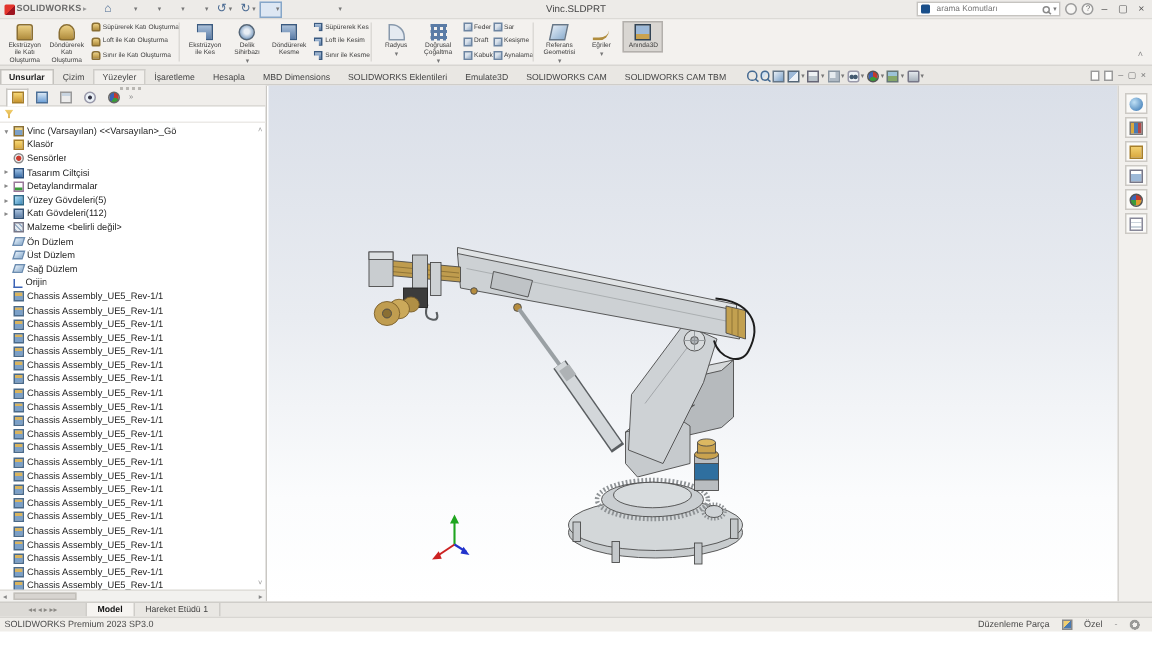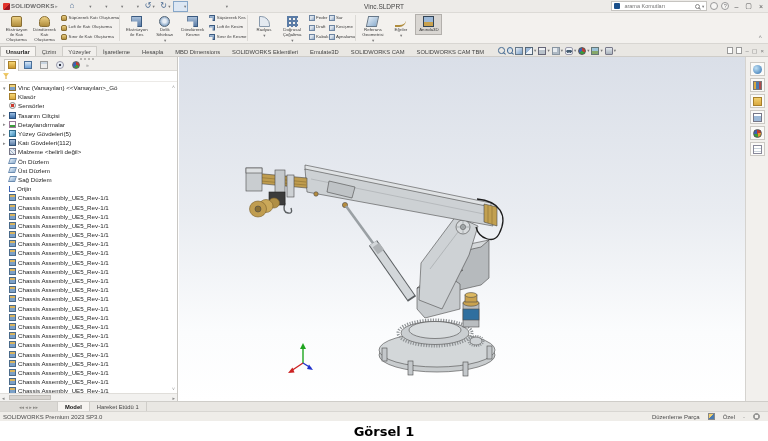--- a/index.html
+++ b/index.html
@@ -831,17 +831,14 @@
     <span id="status-left">SOLIDWORKS Premium 2023 SP3.0</span>
     <span id="status-right">
       <span>Düzenleme Parça</span>
       <span class="status-ic"></span>
       <span>Özel</span>
       <span style="color:#999;">-</span>
       <span class="gear-ic"></span>
     </span>
   </div>
 
-  <div id="caption">
-    <span>Görsel 1</span>
-  </div>
 
 </div>
 
 </body></html>

